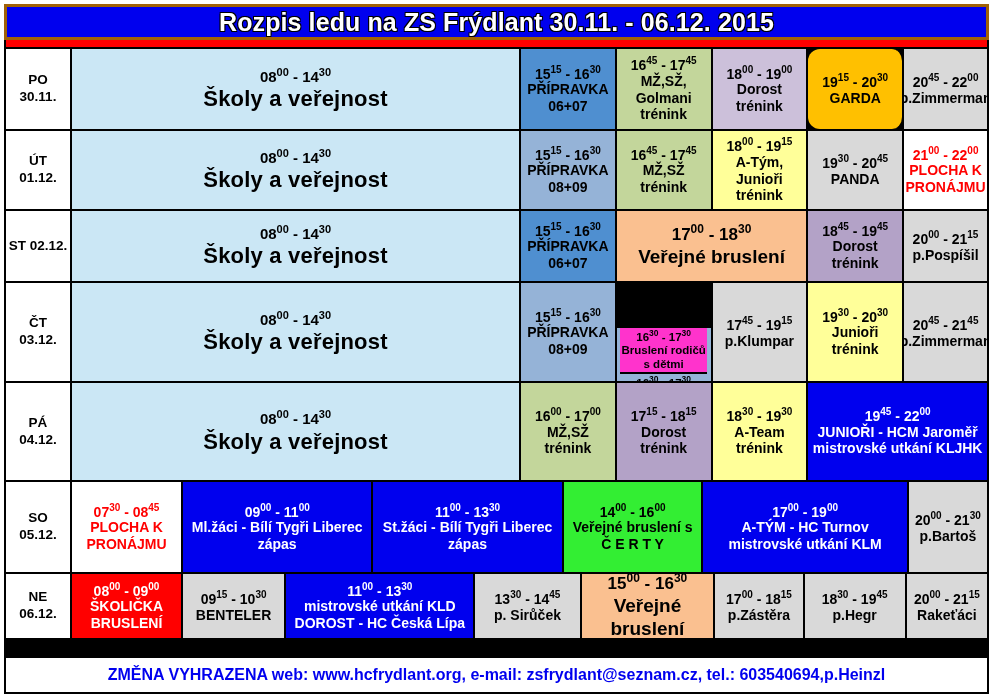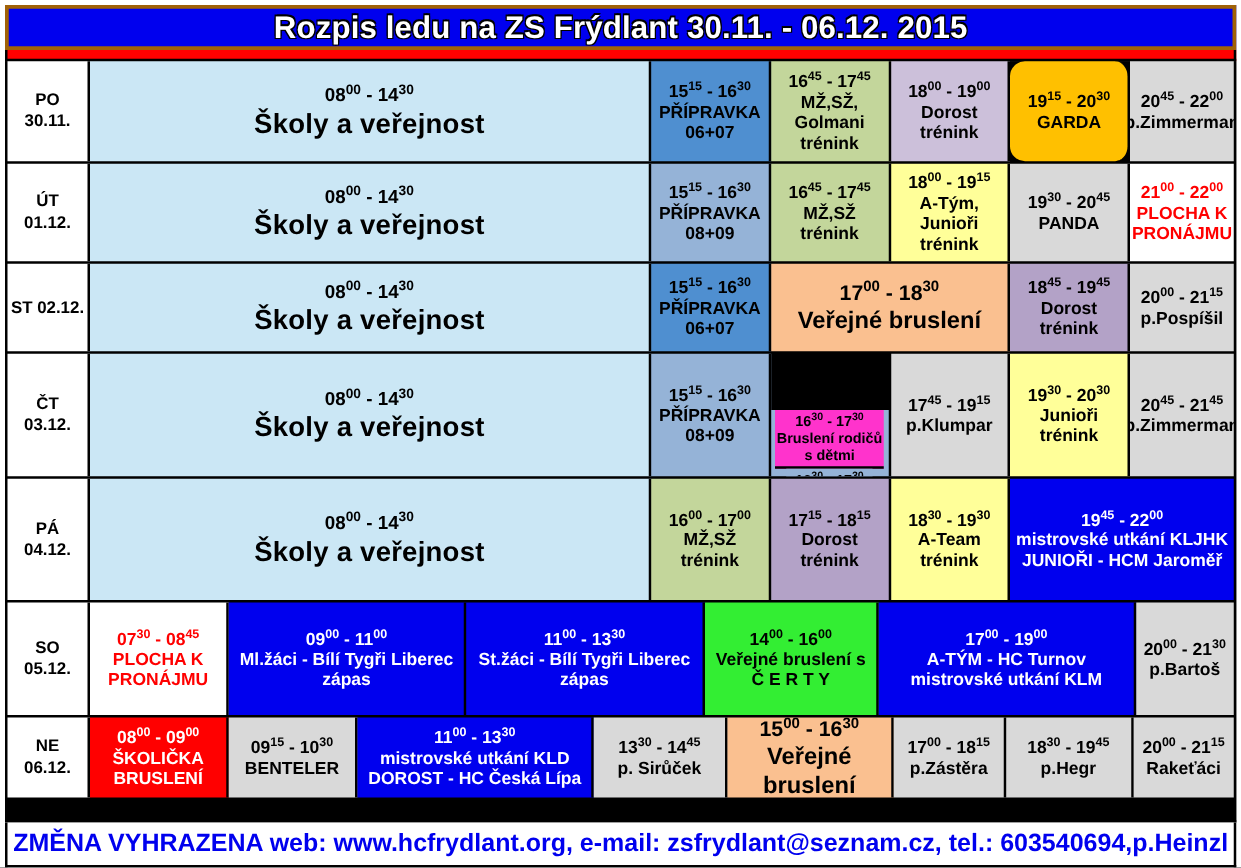--- a/index.html
+++ b/index.html
@@ -127,21 +127,21 @@
   
   .footer{
     flex:0 0 36px;height:36px;
     border:2px solid #000;
     border-top:none;
     background:#ffffff;
     display:flex;align-items:center;justify-content:center;
     box-sizing:border-box;
   }
   .footer-text{
-    color:#0000ee;font-weight:bold;font-size:20px;
+    color:#0000ee;font-weight:bold;font-size:16px;
     white-space:nowrap;
   }
 </style>
 </head>
 <body>
 
 <div class="page">
 
   <div class="title-bar">
     <div class="title-text">Rozpis ledu na ZS Frýdlant 30.11. - 06.12. 2015</div>
@@ -361,22 +361,22 @@
         <div class="cell mid" style="flex: 1 1 97px; background: rgb(255, 255, 153); color: rgb(0, 0, 0);">
           <div class="time">18<sup>30</sup> - 19<sup>30</sup></div>
           <div class="desc">
             <span class="ln">A-Team</span>
             <span class="ln">trénink</span>
           </div>
         </div>
         <div class="cell mid" style="flex: 1 1 181px; background: rgb(0, 0, 238); color: rgb(255, 255, 255);">
           <div class="time">19<sup>45</sup> - 22<sup>00</sup></div>
           <div class="desc">
+            <span class="ln">JUNIOŘI - HCM Jaroměř</span>
             <span class="ln">mistrovské utkání KLJHK</span>
-            <span class="ln">JUNIOŘI - HCM Jaroměř</span>
           </div>
         </div>
       </div>
       <div class="row r6">
         <div class="cell daycell">
           <div class="dl">SO</div>
           <div class="dl">05.12.</div>
         </div>
         <div class="cell mid" style="flex: 1 1 112px; background: rgb(255, 255, 255); color: rgb(255, 0, 0);">
           <div class="time">07<sup>30</sup> - 08<sup>45</sup></div>

